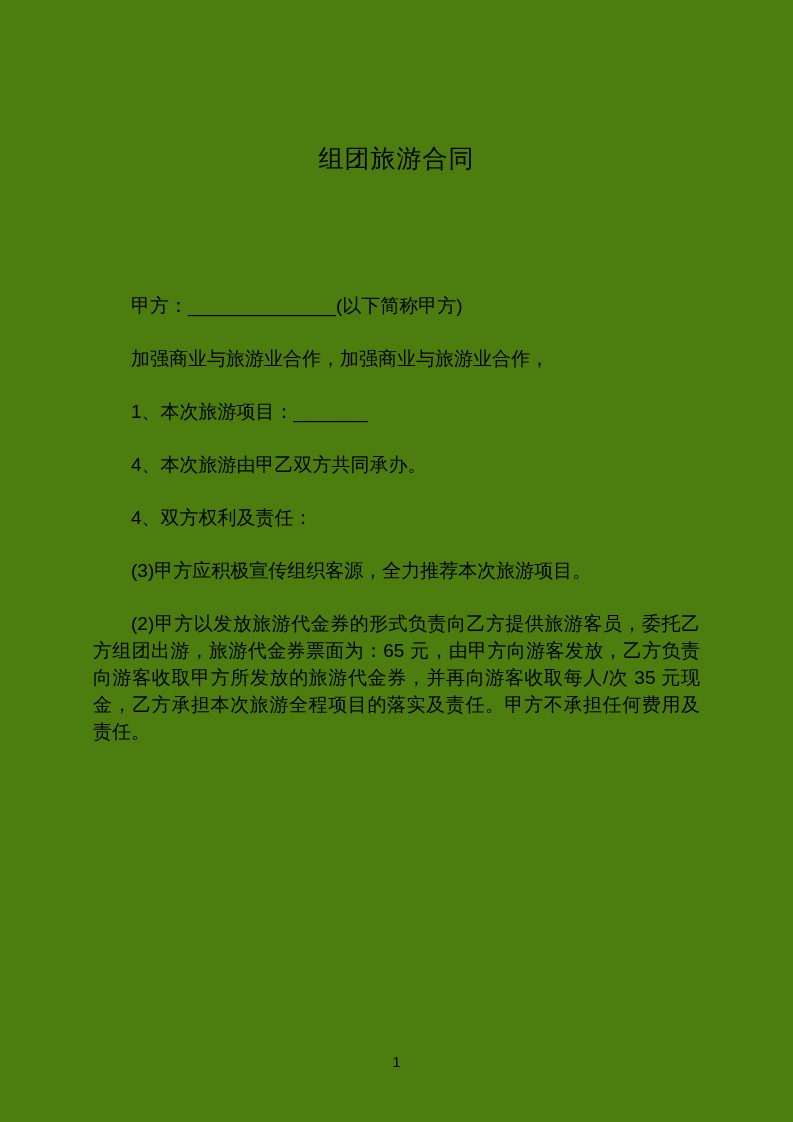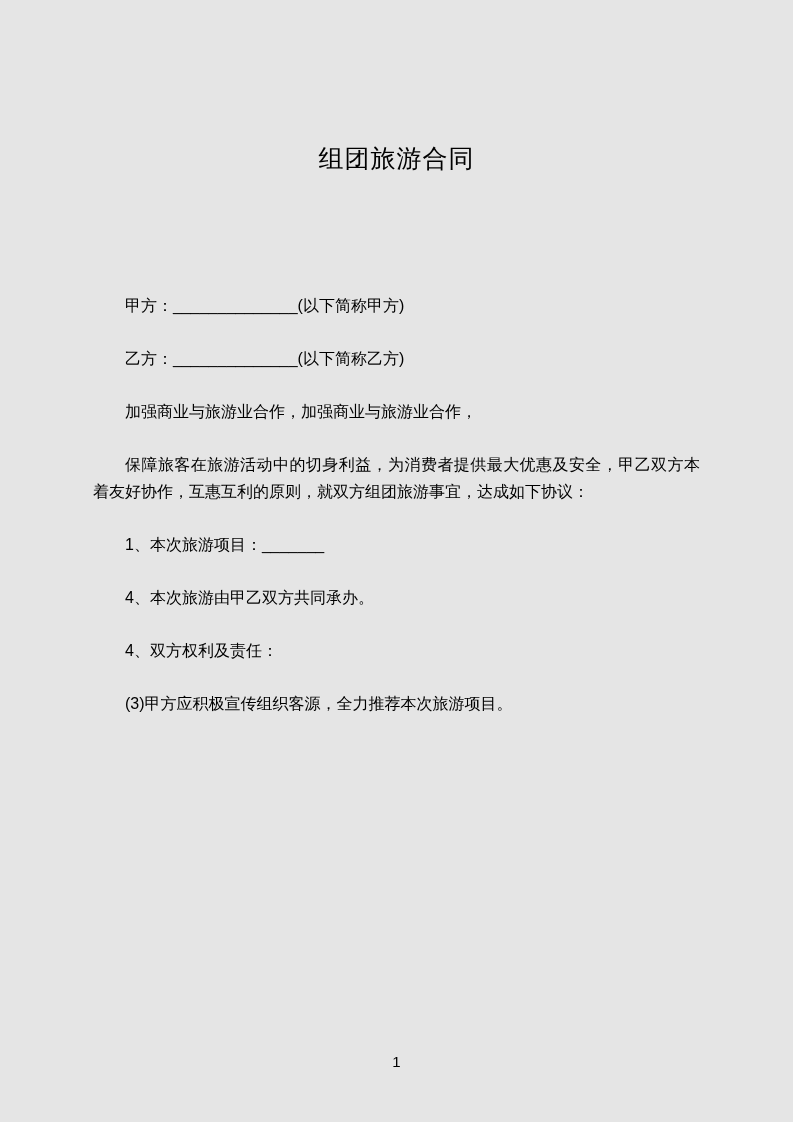--- a/index.html
+++ b/index.html
@@ -5,38 +5,38 @@
   html, body {
     margin: 0;
     padding: 0;
     background: #ffffff;
   }
   .page {
     position: relative;
     width: 793px;
     height: 1122px;
     margin: 0 auto;
-    background: #e5e5e5;
+    background: #4d7c0f;
     color: #000000;
     box-sizing: border-box;
     padding: 0 93px;
     overflow: hidden;
     font-family: "Liberation Sans", "DejaVu Sans", sans-serif;
   }
   .doc-title {
     margin: 0;
     padding-top: 141px;
     font-size: 25px;
     line-height: 34px;
     font-weight: normal;
     text-align: center;
     letter-spacing: 1px;
   }
   .doc-body p {
-    font-size: 16px;
+    font-size: 19px;
     line-height: 27px;
     margin: 26px 0;
     text-indent: 2em;
     text-align: justify;
     word-break: break-all;
   }
   .doc-body p.first-para {
     margin-top: 117px;
   }
   .page-number {
@@ -52,33 +52,32 @@
 </head>
 <body>
 
 <div class="page">
 
   <h1 class="doc-title">组团旅游合同</h1>
 
   <div class="doc-body">
     <p class="first-para">甲方：______________(以下简称甲方)</p>
 
-    <p>乙方：______________(以下简称乙方)</p>
 
     <p>加强商业与旅游业合作，加强商业与旅游业合作，</p>
 
-    <p>保障旅客在旅游活动中的切身利益，为消费者提供最大优惠及安全，甲乙双方本着友好协作，互惠互利的原则，就双方组团旅游事宜，达成如下协议：</p>
 
     <p>1、本次旅游项目：_______</p>
 
 
     <p>4、本次旅游由甲乙双方共同承办。</p>
 
 
     <p>4、双方权利及责任：</p>
 
     <p>(3)甲方应积极宣传组织客源，全力推荐本次旅游项目。</p>
 
+    <p>(2)甲方以发放旅游代金券的形式负责向乙方提供旅游客员，委托乙方组团出游，旅游代金券票面为：65 元，由甲方向游客发放，乙方负责向游客收取甲方所发放的旅游代金券，并再向游客收取每人/次 35 元现金，乙方承担本次旅游全程项目的落实及责任。甲方不承担任何费用及责任。</p>
   </div>
 
   <div class="page-number">1</div>
 
 </div>
 
 </body></html>

